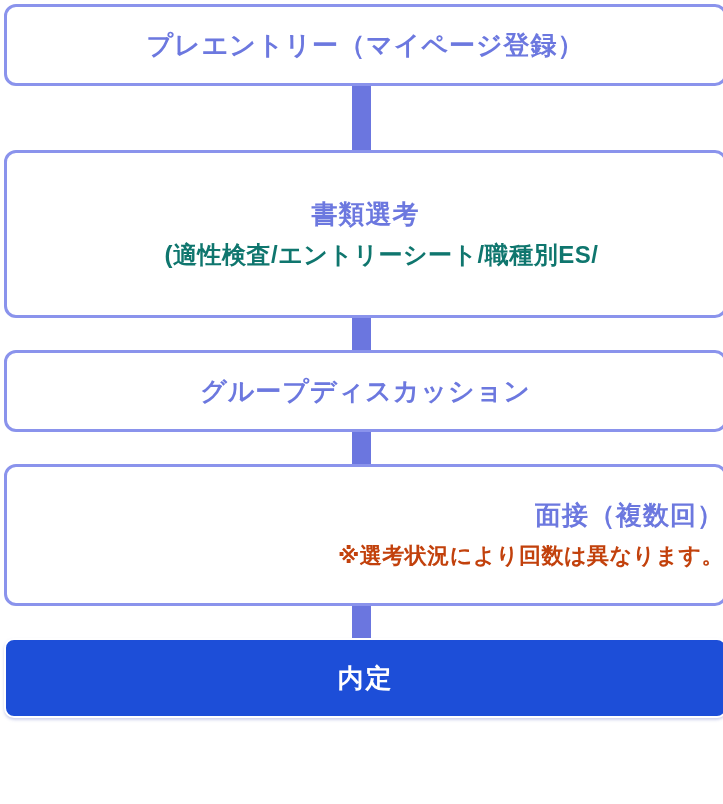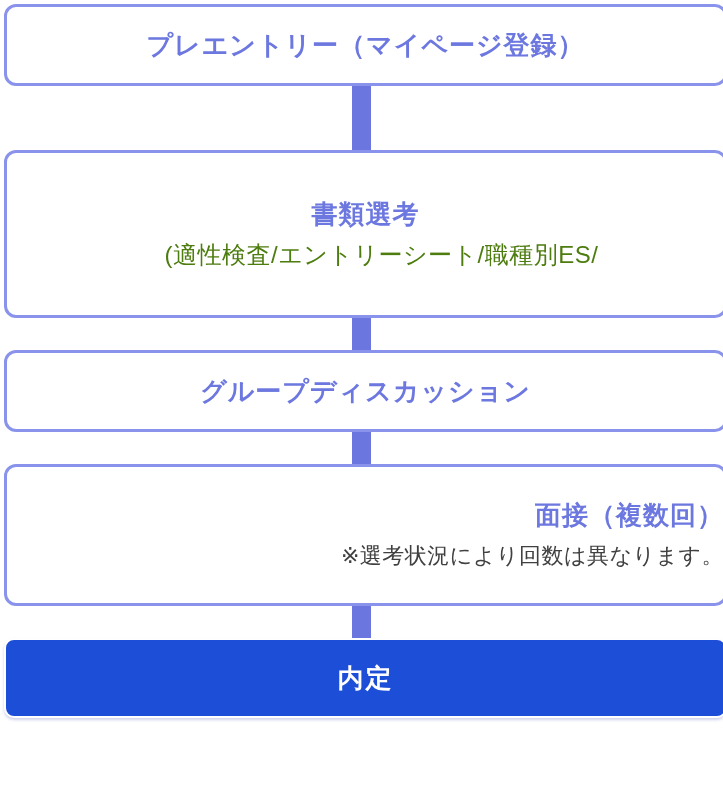--- a/index.html
+++ b/index.html
@@ -54,30 +54,30 @@
     color: #6C78DF;
     line-height: 42px;
     letter-spacing: 1px;
   }
   .step-filled .title {
     color: #ffffff;
     letter-spacing: 2px;
   }
   .subline {
     font-size: 24px;
-    font-weight: normal;
-    color: #4d7c0f;
+    font-weight: bold;
+    color: #0f766e;
     line-height: 40px;
     letter-spacing: 0.5px;
     margin-left: 32px;
   }
   .note {
     font-size: 22px;
-    font-weight: normal;
-    color: #404040;
+    font-weight: bold;
+    color: #c2410c;
     line-height: 40px;
     letter-spacing: 0.5px;
     margin-left: 27px;
   }
 </style>
 </head>
 <body>
 
 <div class="flow">
 

